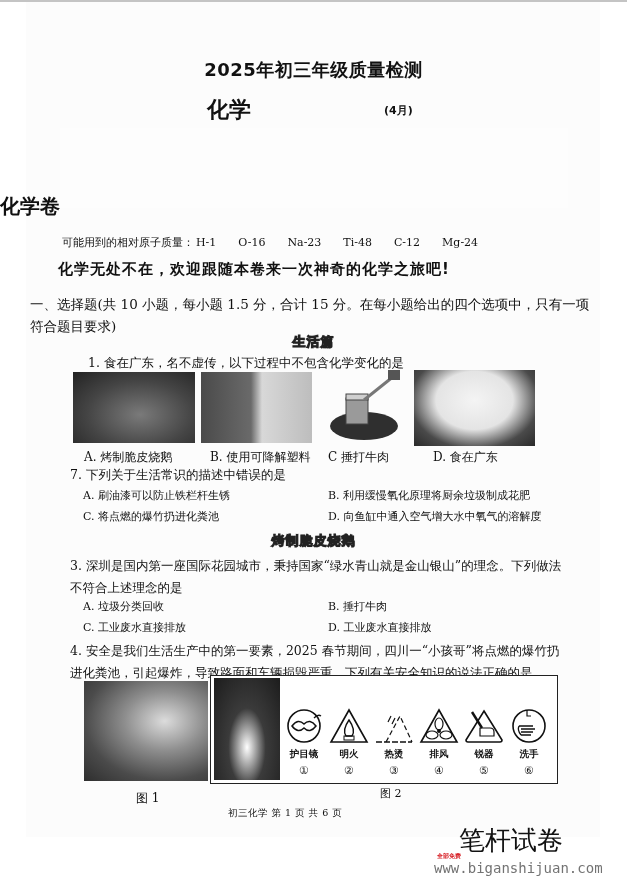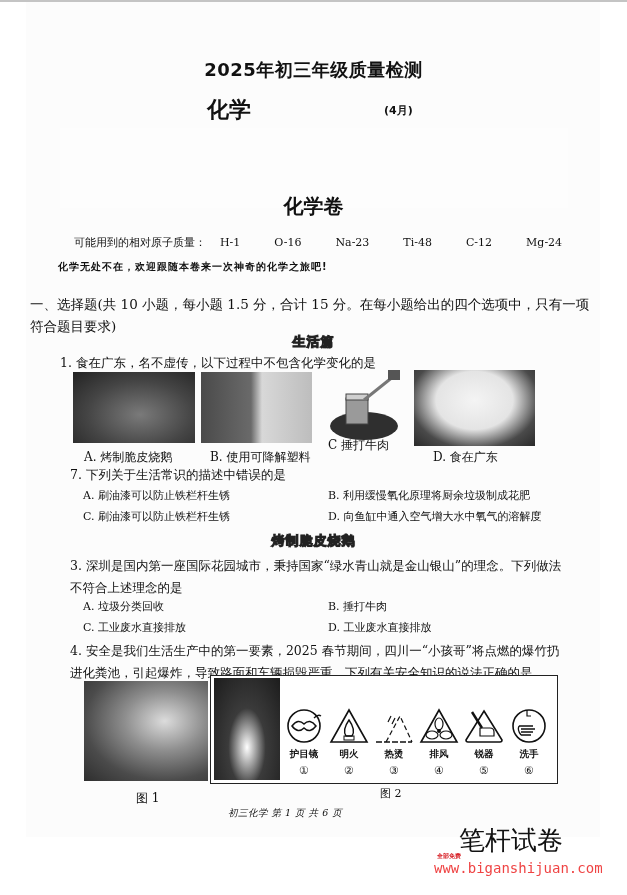--- a/index.html
+++ b/index.html
@@ -5,45 +5,45 @@
   html, body { margin:0; padding:0; }
   body { width:627px; height:895px; background:#ffffff; position:relative; overflow:hidden;
          font-family:"DejaVu Serif","Liberation Serif",serif; color:#111; }
   .topbar { position:absolute; left:0; top:0; width:627px; height:2px; background:#c4c4c4; }
   .page { position:absolute; left:26px; top:2px; width:574px; height:835px; background:#fcfcfc; }
   .abs { position:absolute; white-space:nowrap; }
   .title { left:0; width:627px; text-align:center; top:58px; font-family:"DejaVu Sans",sans-serif; font-weight:bold; font-size:18px; letter-spacing:0.5px; }
   .subject { left:207px; top:95px; font-family:"DejaVu Sans",sans-serif; font-weight:bold; font-size:22px; }
   .month { left:384px; top:103px; font-family:"DejaVu Sans",sans-serif; font-weight:bold; font-size:11px; }
   .blank-box { position:absolute; left:60px; top:128px; width:508px; height:80px; background:#fdfdfd; }
-  .paper-title { left:0; width:627px; text-align:center; top:193px; font-family:"DejaVu Sans",sans-serif; font-weight:bold; font-size:20px; }
+  .paper-title { left:0; width:627px; top:193px; font-family:"DejaVu Sans",sans-serif; font-weight:bold; font-size:20px; }
   .atomic { left:62px; top:235px; font-size:11px; word-spacing:2px; }
-  .atomic span { margin-right:22px;margin-left:12px; }
-  .slogan { left:58px; top:260px; font-family:"DejaVu Sans",sans-serif; font-weight:bold; font-size:10px; letter-spacing:1px; }
+  .atomic span { margin-right:22px; }
+  .slogan { left:58px; top:260px; font-family:"DejaVu Sans",sans-serif; font-weight:bold; font-size:15px; letter-spacing:1px; }
   .section { left:30px; top:285px; font-size:13.5px; line-height:22px; white-space:normal; width:570px;margin-top:8px; }
   .chapter { left:0; width:627px; text-align:center; font-family:"DejaVu Sans",sans-serif; font-weight:bold; font-size:13px;
              color:#fff; -webkit-text-stroke:1px #222; text-shadow:0 0 1px #000; letter-spacing:1px; }
   .q { font-size:12.5px; }
   .opt { font-size:11px; }
   .photo { position:absolute; background:#3a3a3a; overflow:hidden; }
   .photo-a { left:73px; top:372px; width:122px; height:71px; background:radial-gradient(ellipse at 55% 60%, #7a7a7a 0%, #454545 55%, #222 100%); }
   .photo-b { left:201px; top:372px; width:111px; height:71px; background:linear-gradient(90deg,#4a4a4a 0%,#6a6a6a 45%,#d8d8d8 55%,#bdbdbd 100%); }
   .photo-c { left:326px; top:368px; width:80px; height:78px; background:transparent; }
   .photo-d { left:414px; top:370px; width:121px; height:76px; background:radial-gradient(ellipse at 50% 40%, #f4f4f4 0%, #e4e4e4 45%, #4a4a4a 75%, #2a2a2a 100%); }
   .caption { font-size:12px; }
   .fig-box { position:absolute; left:210px; top:675px; width:346px; height:107px; border:1.5px solid #222; background:#fff; }
   .photo-car { left:84px; top:681px; width:124px; height:100px; background:radial-gradient(ellipse at 65% 40%, #dcdcdc 0%, #8e8e8e 35%, #4b4b4b 70%, #2e2e2e 100%); }
   .photo-jar { left:214px; top:678px; width:66px; height:102px; background:radial-gradient(ellipse at 50% 68%, #ffffff 0%, #cfcfcf 10%, #3b3b3b 40%, #1c1c1c 100%); }
   .sign { position:absolute; top:708px; width:40px; height:36px; }
   .sign-label { position:absolute; top:748px; width:40px; text-align:center; font-family:"DejaVu Sans",sans-serif; font-weight:bold; font-size:9.5px; }
   .sign-num { position:absolute; top:764px; width:40px; text-align:center; font-size:11px; }
-  .footer { left:228px; top:807px; font-size:9.5px; letter-spacing:0.5px;font-style:italic; }
+  .footer { left:228px; top:807px; font-size:9.5px; letter-spacing:0.5px; }
   .wm-title { left:459px; top:823px; font-family:"DejaVu Sans",sans-serif; font-size:26px; color:#111; }
   .wm-free { left:437px; top:852px; font-family:"DejaVu Sans",sans-serif; font-size:6px; color:#d8262c; font-weight:bold; }
-  .wm-url { left:434px; top:860px; font-family:"DejaVu Sans Mono","Liberation Mono",monospace; font-size:14px; color:#ef4444; }
+  .wm-url { left:434px; top:860px; font-family:"DejaVu Sans Mono","Liberation Mono",monospace; font-size:14px; color:#737373; }
 </style>
 </head>
 <body>
 
 <div class="topbar"></div>
 <div class="page"></div>
 
 <div class="abs title">2025年初三年级质量检测</div>
 <div class="abs subject">化学</div>
 <div class="abs month">(4月)</div>
@@ -53,43 +53,43 @@
 <div class="abs atomic">
   <span style="margin-right:2px">可能用到的相对原子质量：</span><span>H-1</span><span>O-16</span><span>Na-23</span><span>Ti-48</span><span>C-12</span><span>Mg-24</span>
 </div>
 
 <div class="abs slogan">化学无处不在，欢迎跟随本卷来一次神奇的化学之旅吧!</div>
 
 <div class="abs section">一、选择题(共 10 小题，每小题 1.5 分，合计 15 分。在每小题给出的四个选项中，只有一项符合题目要求)</div>
 
 <div class="abs chapter" style="top:333px">生活篇</div>
 
-<div class="abs q" style="left:60px;top:355px">1. 食在广东，名不虚传，以下过程中不包含化学变化的是</div>
+<div class="abs q" style="left:88px;top:355px">1. 食在广东，名不虚传，以下过程中不包含化学变化的是</div>
 <div class="photo photo-a"></div>
 <div class="photo photo-b"></div>
 <div class="photo photo-c">
   <svg width="80" height="78" viewBox="0 0 80 78">
     <ellipse cx="38" cy="58" rx="34" ry="14" fill="#2f2f2f"></ellipse>
     <rect x="20" y="30" width="22" height="26" fill="#9a9a9a" stroke="#444"></rect>
     <rect x="20" y="26" width="22" height="6" fill="#cfcfcf" stroke="#444"></rect>
     <line x1="38" y1="32" x2="68" y2="8" stroke="#777" stroke-width="3"></line>
     <rect x="62" y="2" width="12" height="10" fill="#555"></rect>
   </svg>
 </div>
 <div class="photo photo-d"></div>
 
 <div class="abs caption" style="left:84px;top:449px">A. 烤制脆皮烧鹅</div>
 <div class="abs caption" style="left:210px;top:449px">B. 使用可降解塑料</div>
-<div class="abs caption" style="left:328px;top:437px">C  捶打牛肉</div>
+<div class="abs caption" style="left:328px;top:449px">C  捶打牛肉</div>
 <div class="abs caption" style="left:433px;top:449px">D. 食在广东</div>
 
 <div class="abs q" style="left:70px;top:467px">7. 下列关于生活常识的描述中错误的是</div>
 <div class="abs opt" style="left:83px;top:488px">A. 刷油漆可以防止铁栏杆生锈</div>
 <div class="abs opt" style="left:328px;top:488px">B. 利用缓慢氧化原理将厨余垃圾制成花肥</div>
-<div class="abs opt" style="left:83px;top:509px">C. 刷油漆可以防止铁栏杆生锈</div>
+<div class="abs opt" style="left:83px;top:509px">C. 将点燃的爆竹扔进化粪池</div>
 <div class="abs opt" style="left:328px;top:509px">D. 向鱼缸中通入空气增大水中氧气的溶解度</div>
 
 <div class="abs chapter" style="top:532px">烤制脆皮烧鹅</div>
 
 <div class="abs q" style="left:70px;top:555px;white-space:normal;width:500px;line-height:22px">3. 深圳是国内第一座国际花园城市，秉持国家“绿水青山就是金山银山”的理念。下列做法不符合上述理念的是</div>
 <div class="abs opt" style="left:83px;top:599px">A. 垃圾分类回收</div>
 <div class="abs opt" style="left:328px;top:599px">B. 捶打牛肉</div>
 <div class="abs opt" style="left:83px;top:620px">C. 工业废水直接排放</div>
 <div class="abs opt" style="left:328px;top:620px">D. 工业废水直接排放</div>
 

